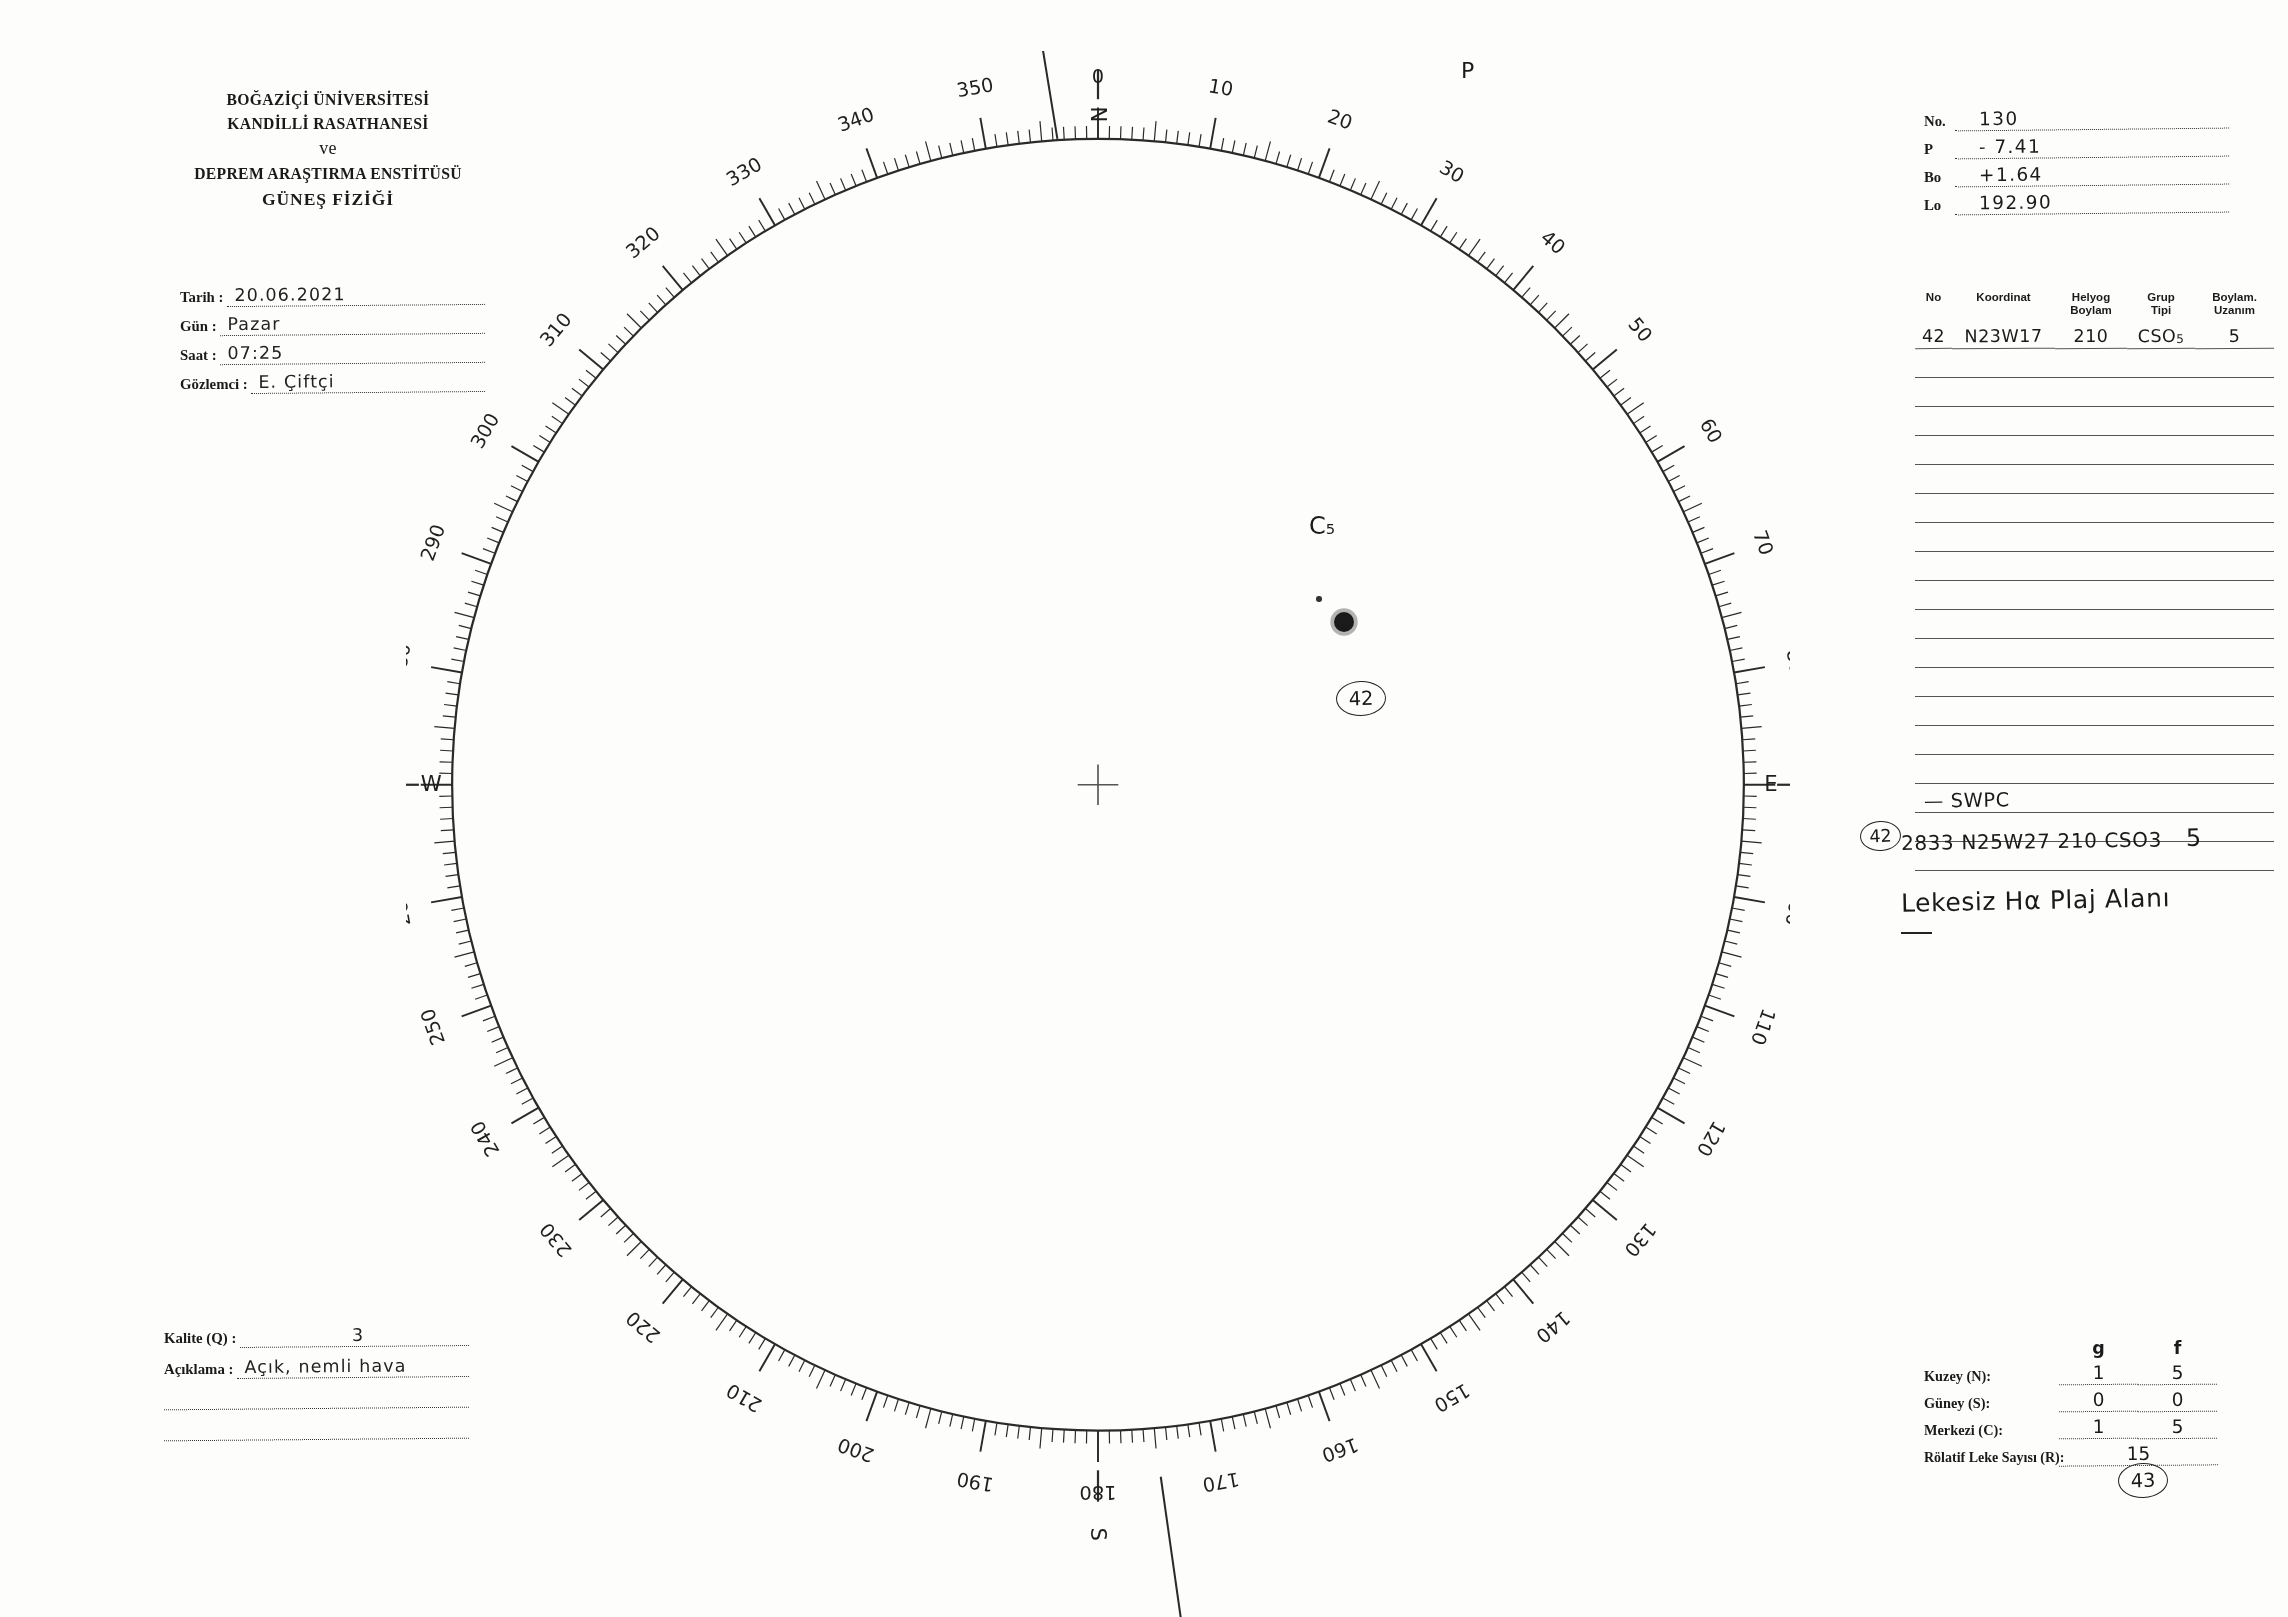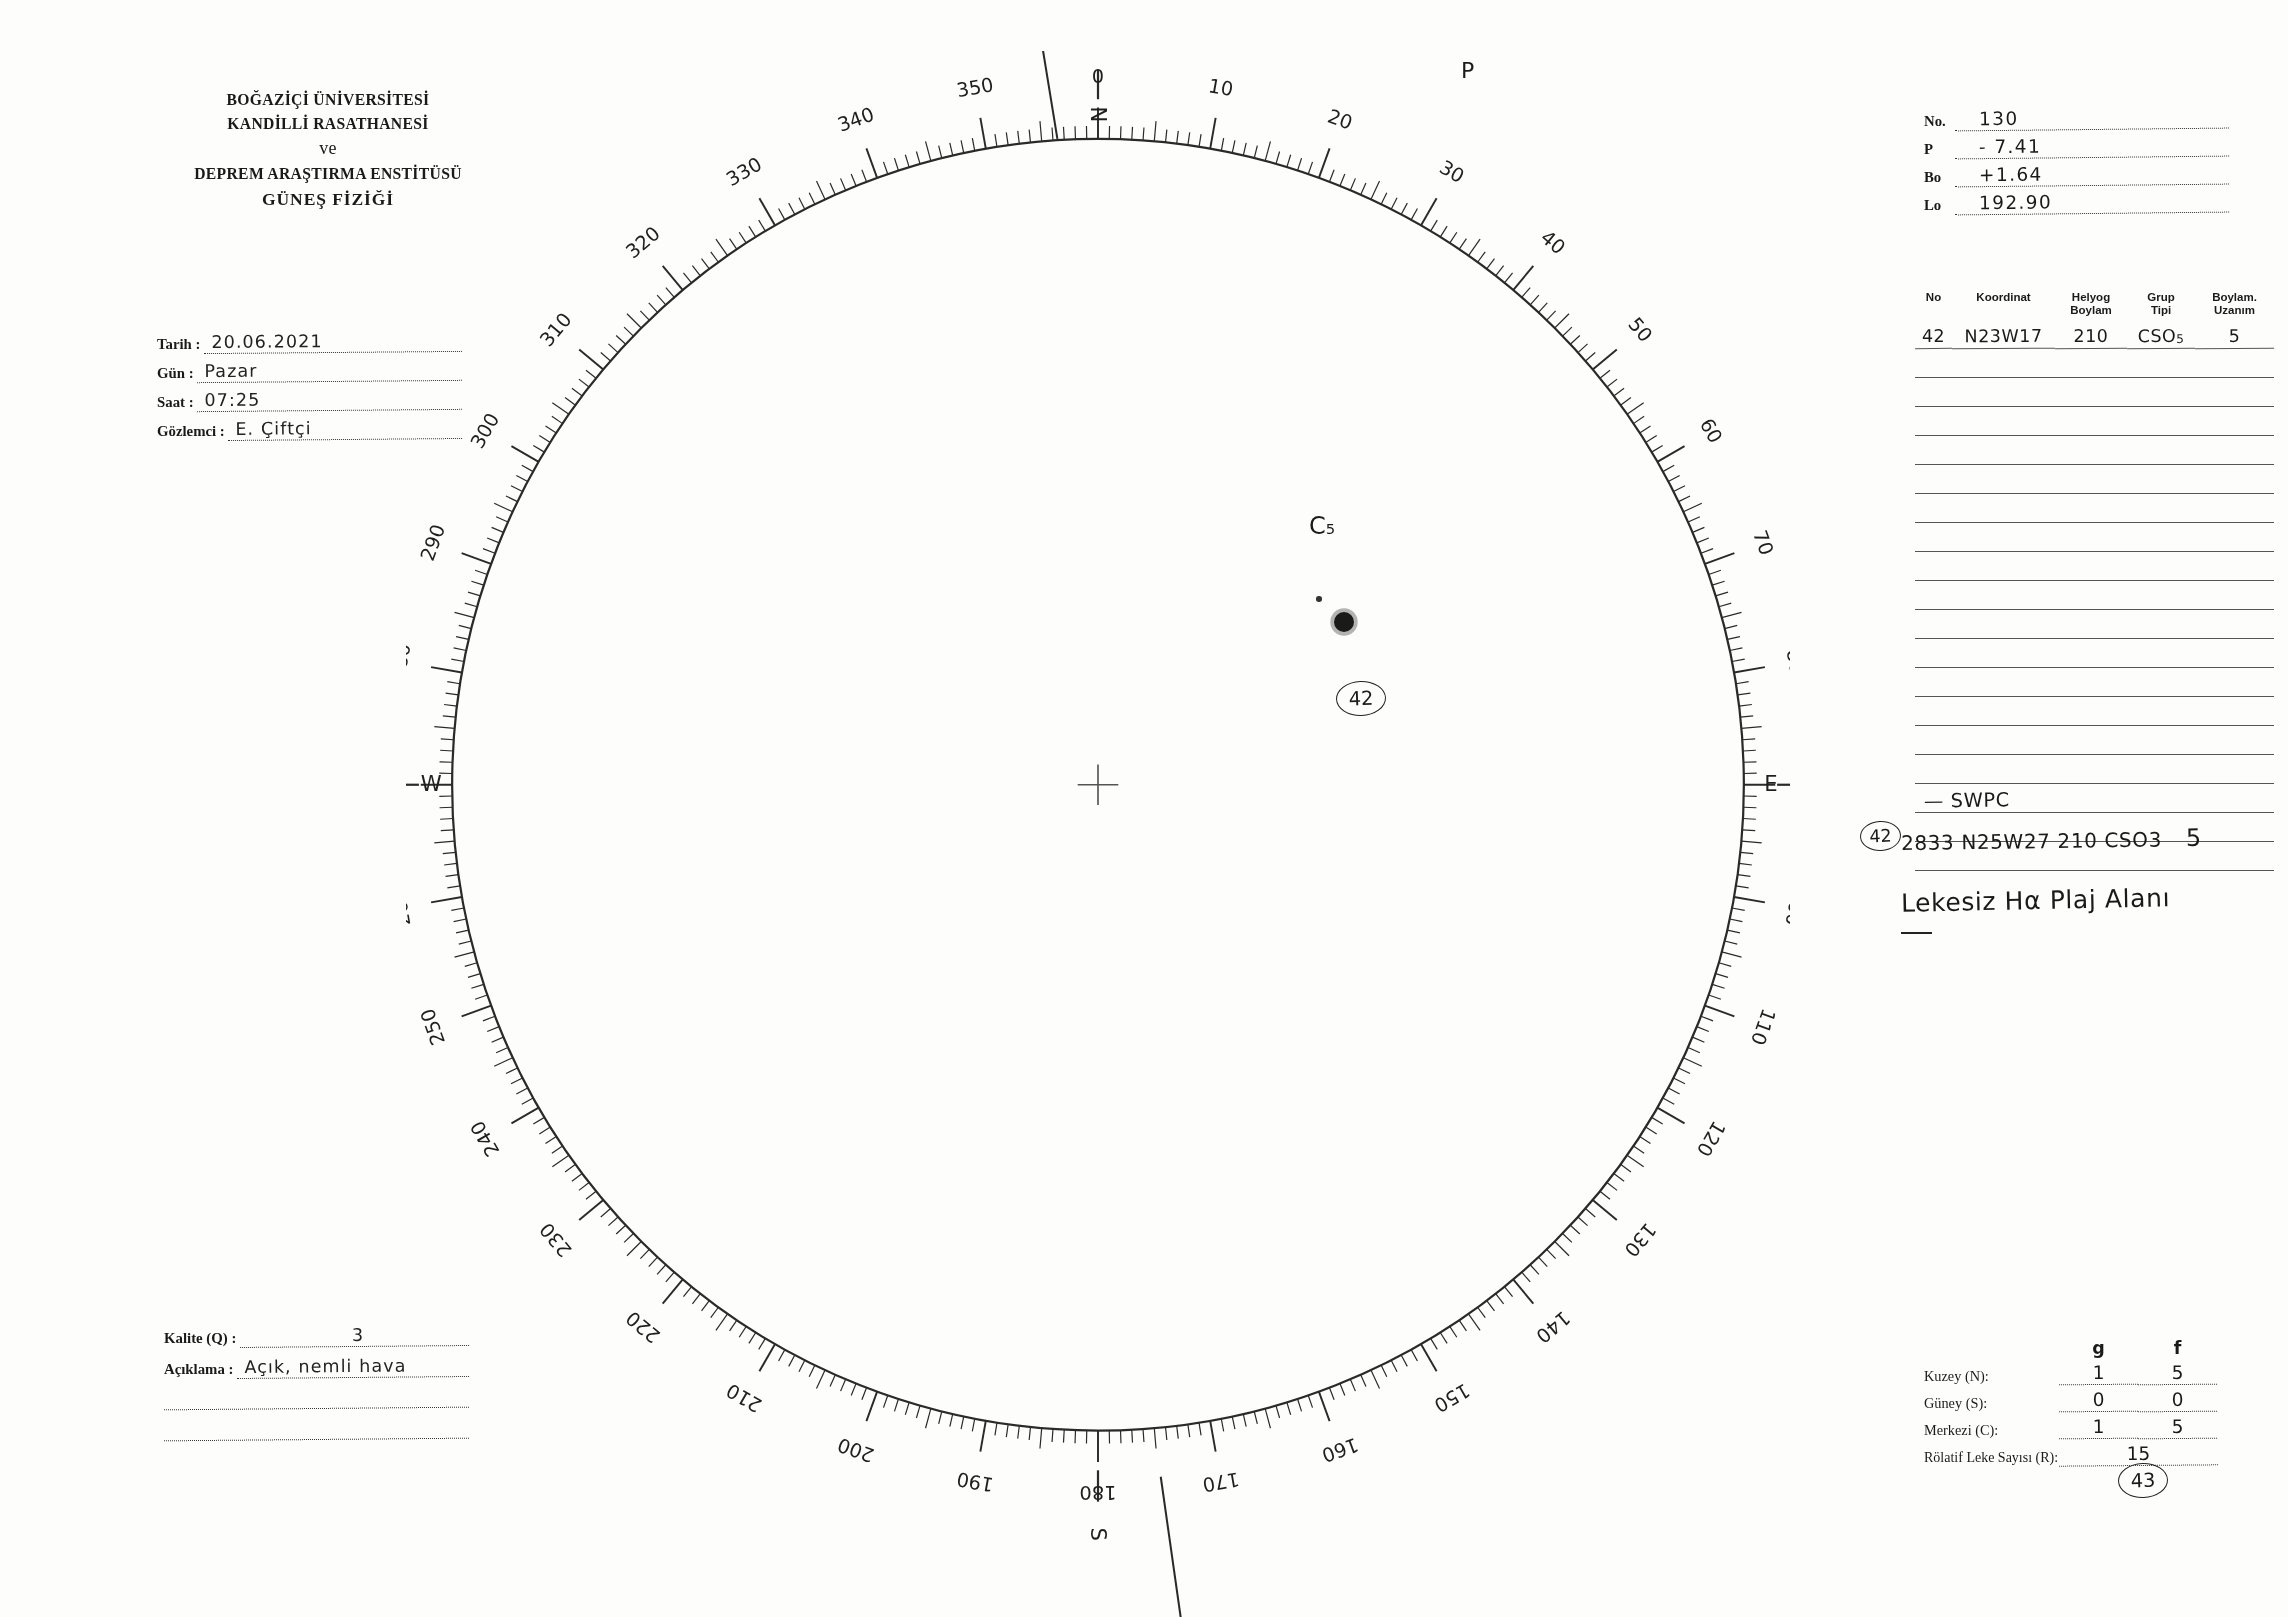--- a/index.html
+++ b/index.html
@@ -40,24 +40,23 @@
   }
   .institute .sub {
     margin-top: 0;
     font-size: 17.5px;
     letter-spacing: 0.9px;
   }
 
   
   .form-left {
     position: absolute;
-    left: 157px;
+    left: 180px;
     top: 277px;
     width: 305px;
-    margin-top: 47px;
   }
   .frow {
     display: flex;
     align-items: flex-end;
     height: 29px;
     font-size: 14.8px;
   }
   .frow .lab {
     font-weight: bold;
     font-family: "Liberation Serif", serif;
@@ -241,21 +240,21 @@
   }
   .summary .hdr span { width: 79px; text-align: center; }
   .summary .srow {
     display: flex;
     align-items: flex-end;
     height: 27px;
   }
   .summary .slab {
     width: 135px;
     font-family: "Liberation Serif", serif;
-    font-weight: normal;
+    font-weight: bold;
     font-size: 14.3px;
     white-space: nowrap;
   }
   .summary .sval {
     width: 79px;
     text-align: center;
     border-bottom: 0.9px dotted #333;
     font-family: "DejaVu Sans", sans-serif;
     font-size: 18.5px;
     padding-bottom: 0.9px;

